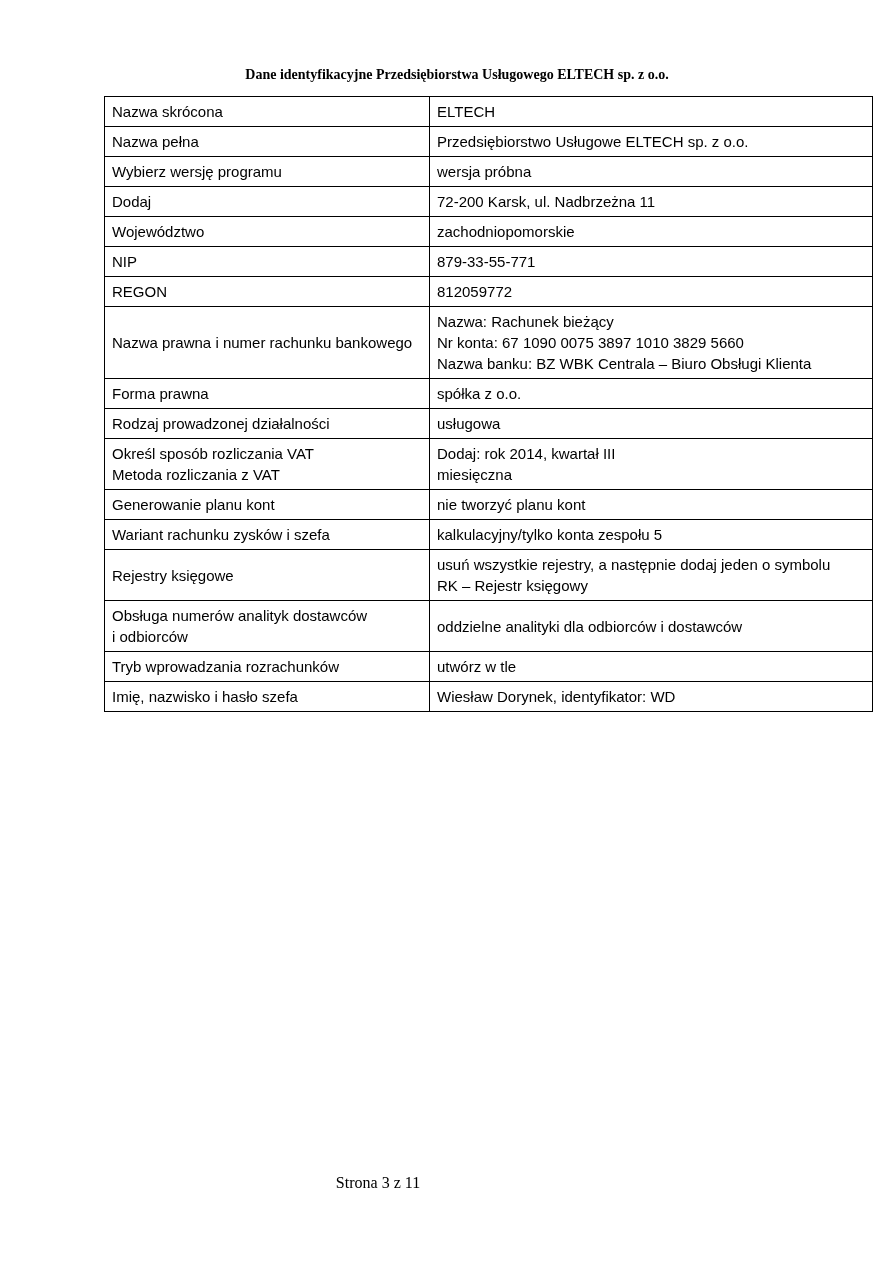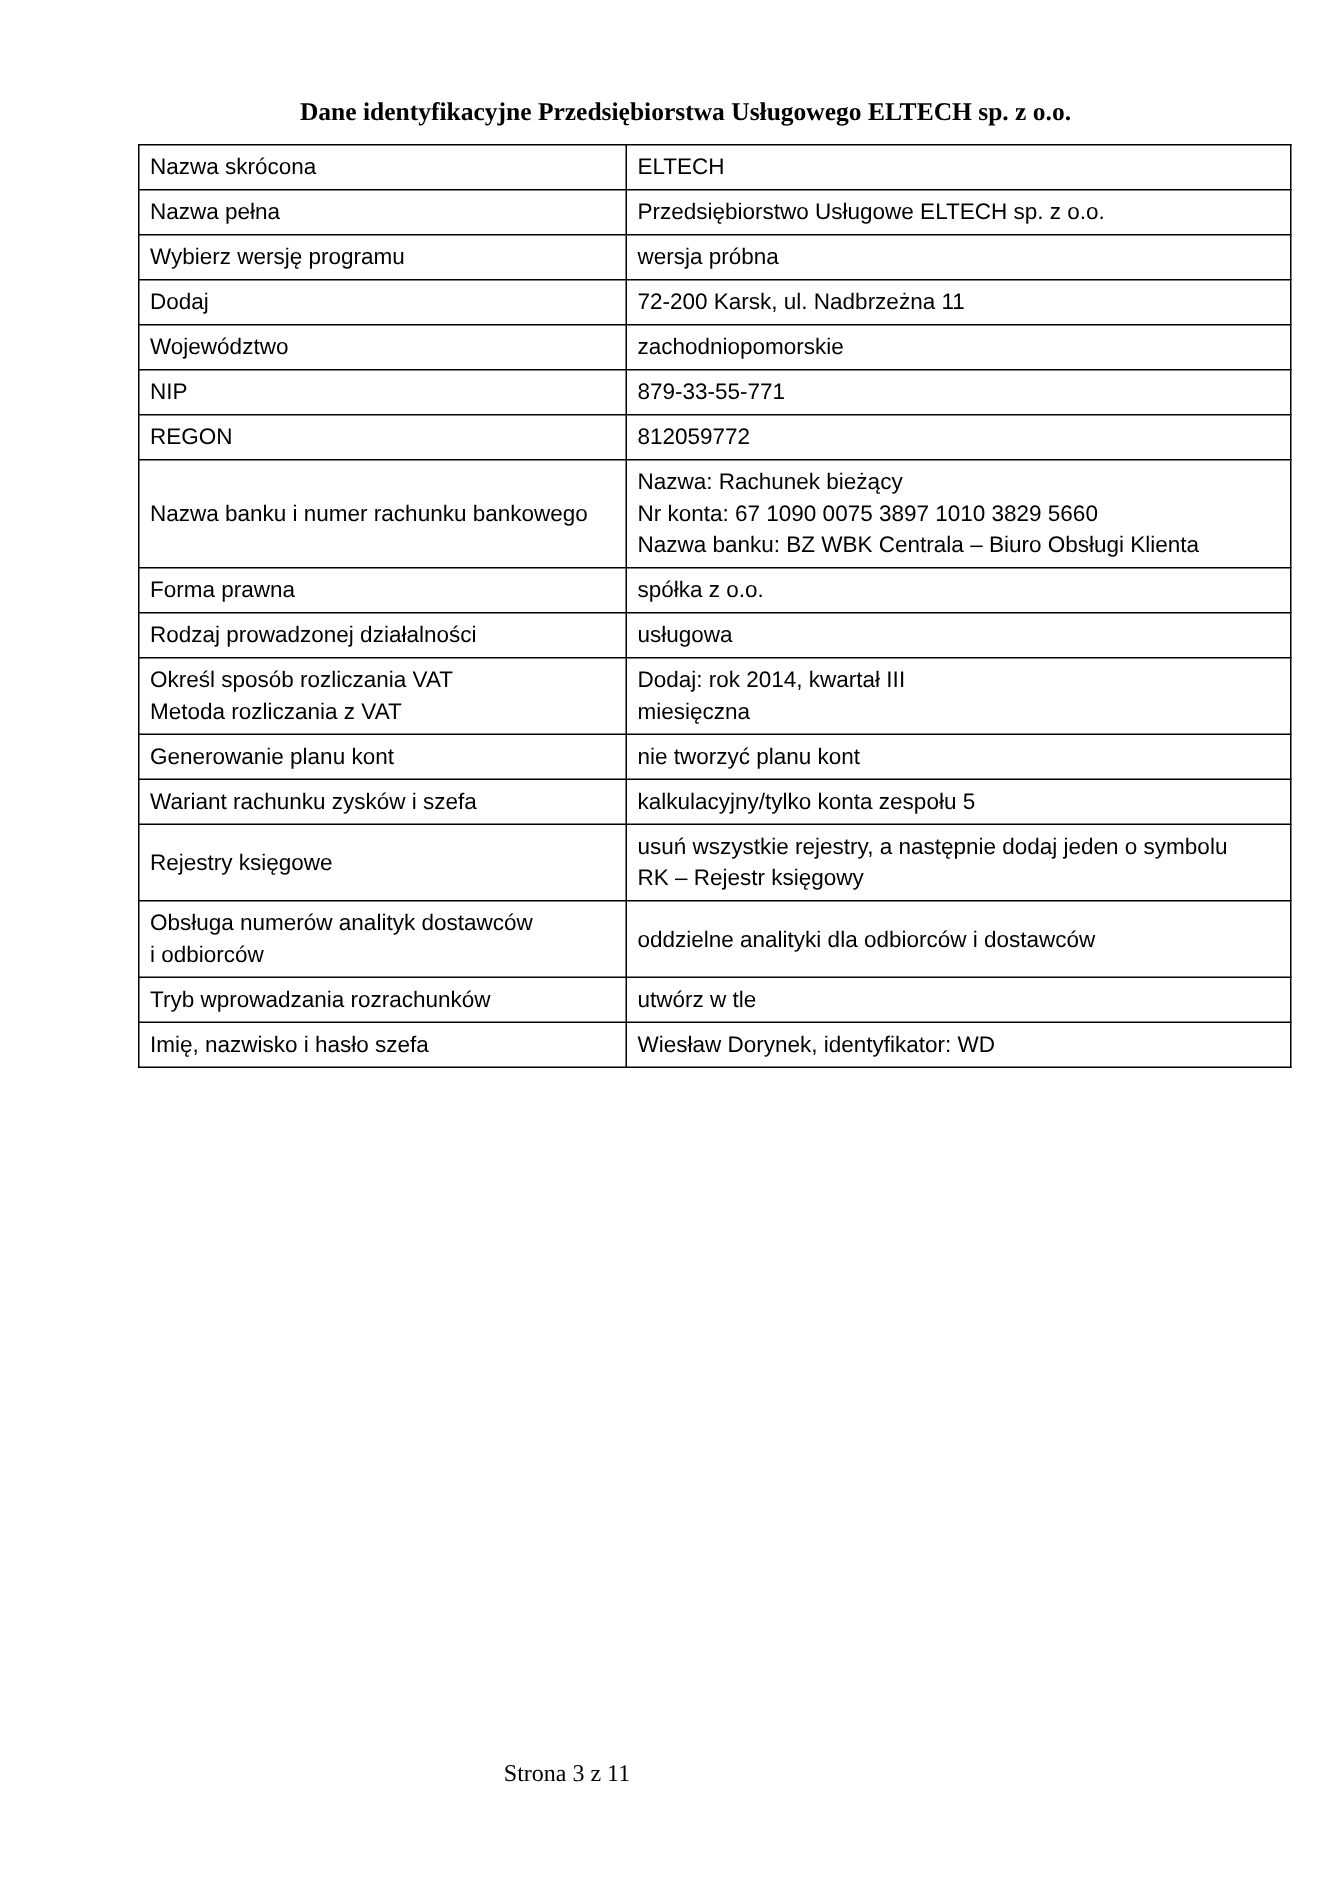--- a/index.html
+++ b/index.html
@@ -17,28 +17,28 @@
     overflow: hidden;
   }
   .doc-title {
     position: absolute;
     top: 64px;
     left: 88px;
     width: 738px;
     text-align: center;
     font-family: "Liberation Serif", serif;
     font-weight: bold;
-    font-size: 17px;
+    font-size: 14px;
     line-height: 21px;
     color: #000000;
   }
   table.data-table {
     position: absolute;
     top: 96px;
-    left: 92px;
+    left: 104px;
     width: 738px;
     border-collapse: collapse;
     table-layout: fixed;
   }
   table.data-table td {
     border: 1.5px solid #000000;
     vertical-align: middle;
     padding: 4px 7px;
     font-size: 15px;
     line-height: 21px;
@@ -119,21 +119,21 @@
         <tr>
           <td class="col-label">
             <div class="cell-line">REGON</div>
           </td>
           <td class="col-value">
             <div class="cell-line">812059772</div>
           </td>
         </tr>
         <tr>
           <td class="col-label">
-            <div class="cell-line">Nazwa banku i numer rachunku bankowego</div>
+            <div class="cell-line">Nazwa prawna i numer rachunku bankowego</div>
           </td>
           <td class="col-value">
             <div class="cell-line">Nazwa: Rachunek bieżący</div>
             <div class="cell-line">Nr konta: 67 1090 0075 3897 1010 3829 5660</div>
             <div class="cell-line">Nazwa banku: BZ WBK Centrala – Biuro Obsługi Klienta</div>
           </td>
         </tr>
         <tr>
           <td class="col-label">
             <div class="cell-line">Forma prawna</div>

